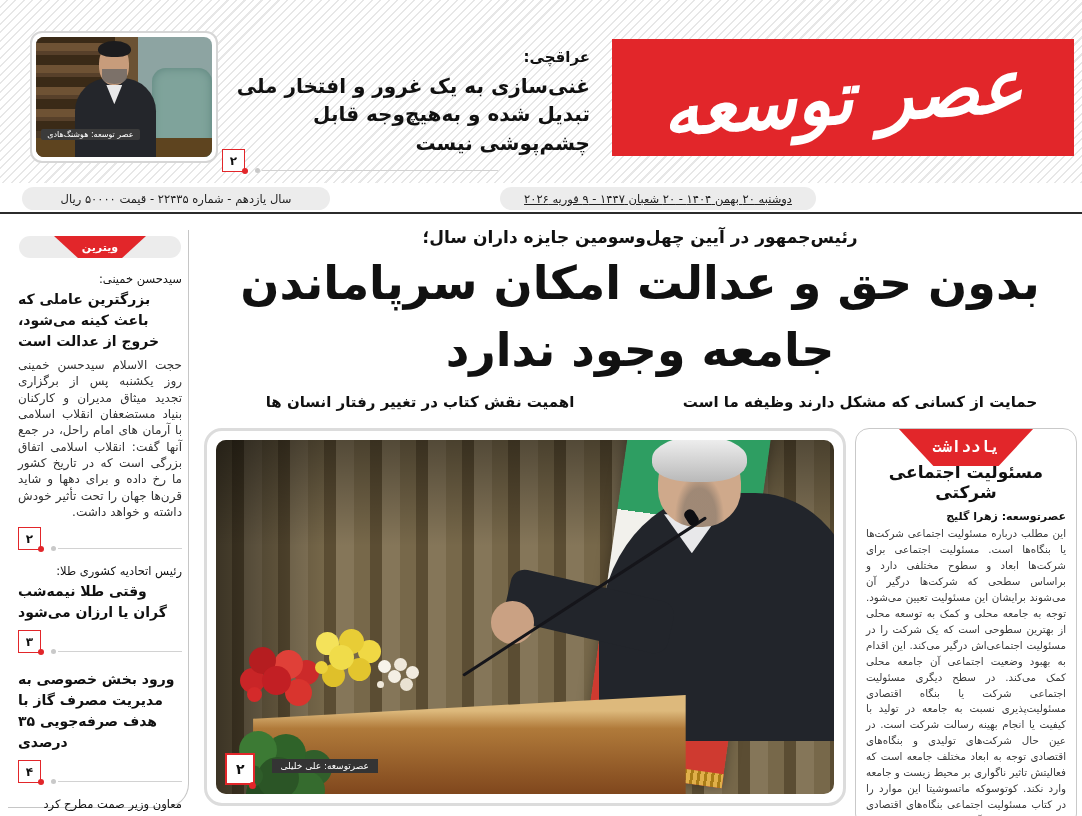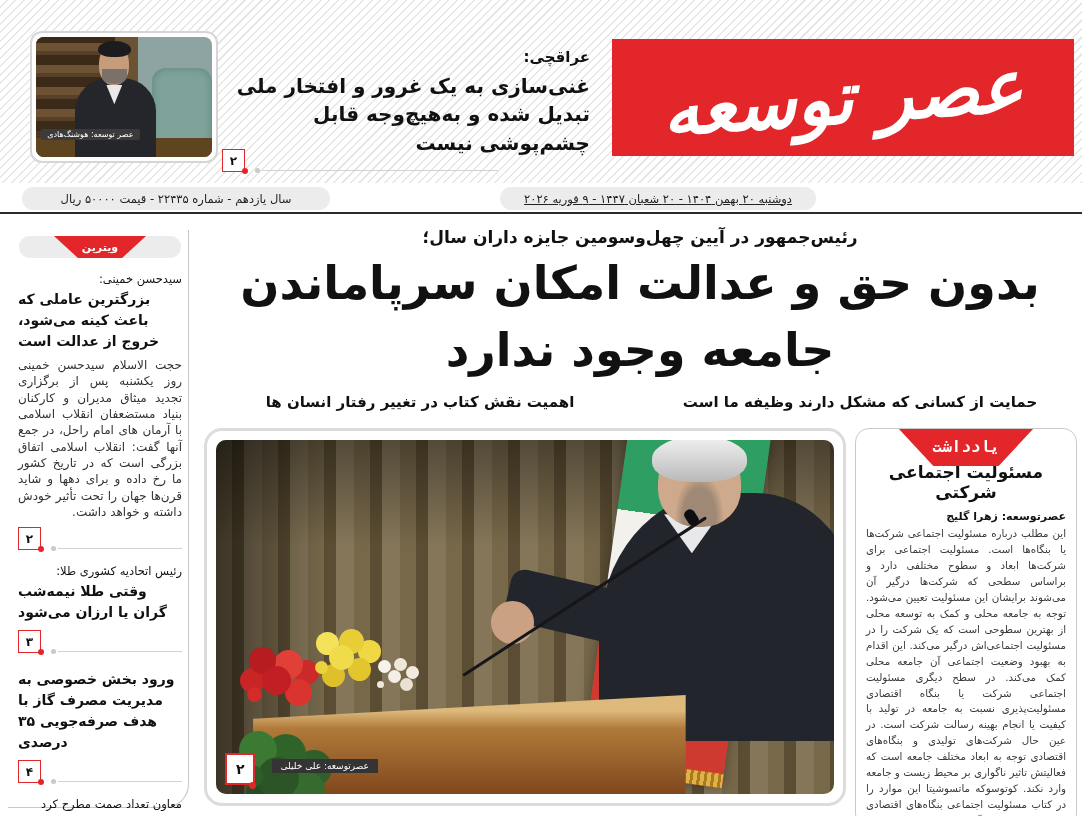--- a/index.html
+++ b/index.html
@@ -222,21 +222,21 @@
       <div class="sb-title">ورود بخش خصوصی به مدیریت مصرف گاز با هدف صرفه‌جویی ۳۵ درصدی</div>
       <div class="pageref sb-pr">
         <span class="pr-box">۴</span>
         <span class="pr-reddot"></span>
         <span class="pr-gdot"></span>
         <span class="pr-line"></span>
       </div>
     </div>
 
     <div style="margin-top:8px;">
-      <div class="sb-kicker">معاون تعداد صمت مطرح کرد</div>
+      <div class="sb-kicker">معاون وزیر صمت مطرح کرد</div>
       <div class="sb-title">افزایش توجه بازگشت ارز به کشور</div>
 
     </div>
 
   </div>
 
   <div class="lead-kick">رئیس‌جمهور در آیین چهل‌وسومین جایزه داران سال؛</div>
   <div class="lead-h1">بدون حق و عدالت امکان سرپاماندن جامعه وجود ندارد</div>
   <div class="subrow">
     <div>حمایت از کسانی که مشکل دارند وظیفه ما است</div>

